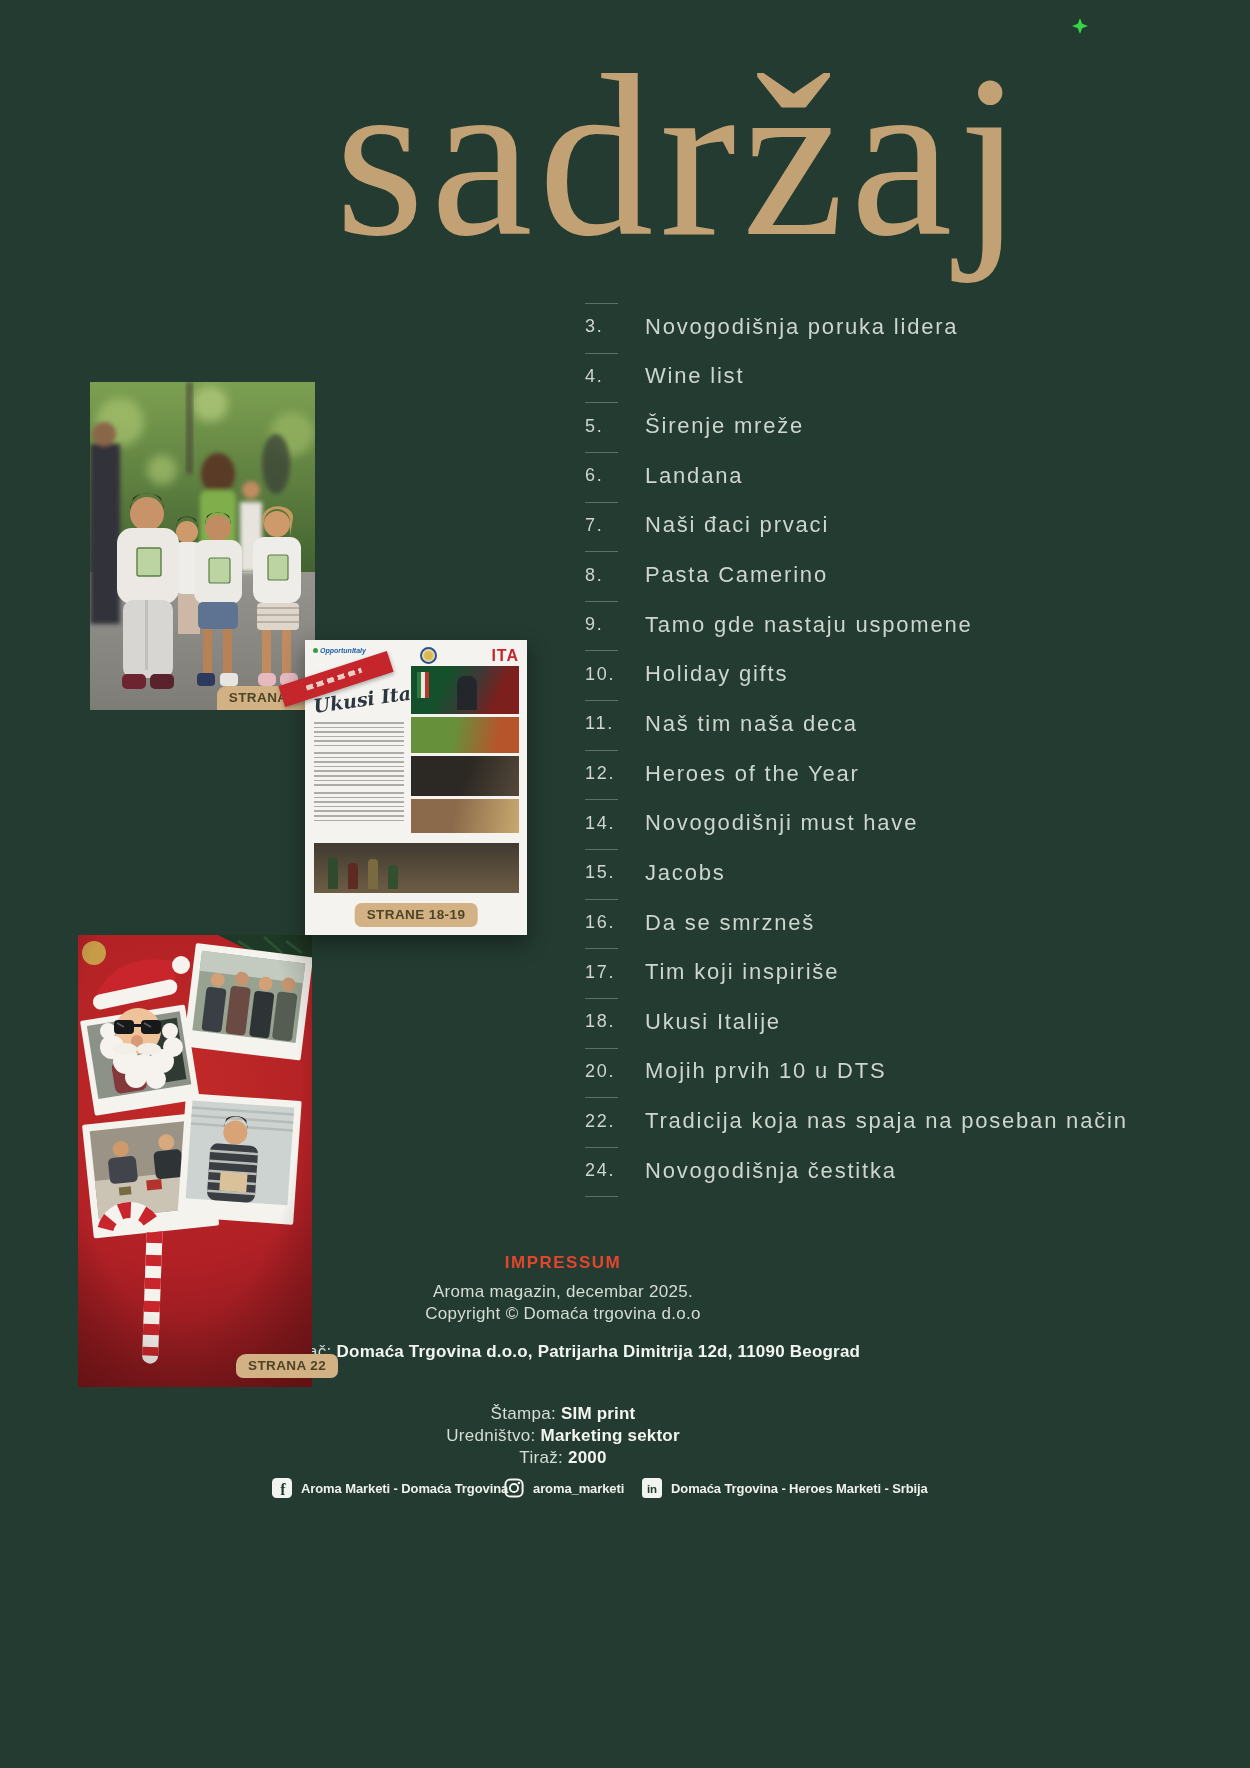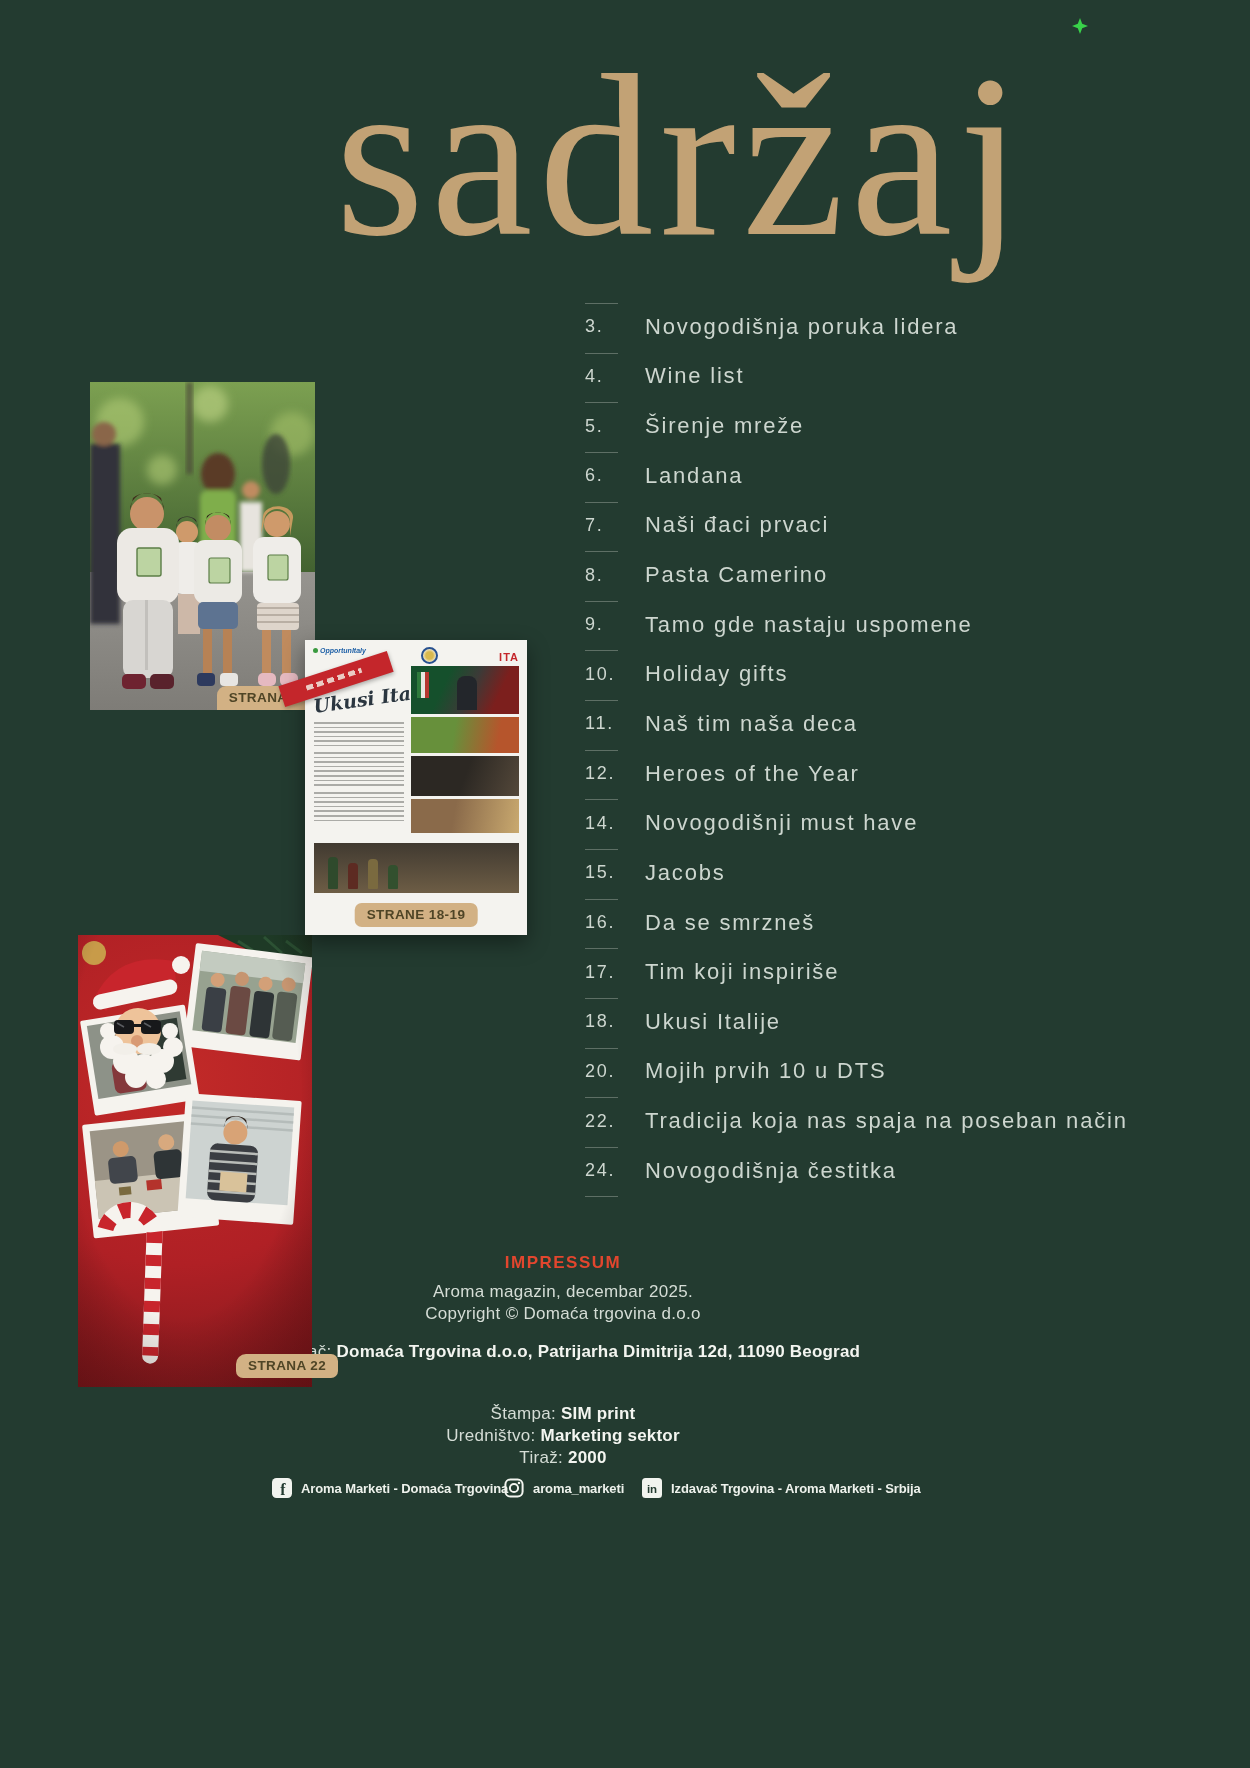--- a/index.html
+++ b/index.html
@@ -40,21 +40,21 @@
     transform:rotate(-18deg);box-shadow:0 2px 4px rgba(0,0,0,.3);}
   .pt-ribbon::after{content:"";position:absolute;left:26px;top:8px;width:58px;height:5px;
     background:repeating-linear-gradient(90deg,#f2e9df 0 7px,transparent 7px 11px);opacity:.85;}
   .pt-head{position:absolute;left:8px;top:7px;right:8px;display:flex;align-items:flex-start;
     justify-content:space-between;}
   .pt-logo{font-size:7px;font-weight:700;font-style:italic;color:#1d5fa6;display:flex;align-items:center;gap:2px;}
   .pt-logo i{width:5px;height:5px;border-radius:50%;background:#3a9a3f;display:inline-block;}
   .pt-emblem{width:13px;height:13px;border-radius:50%;border:2px solid #27508f;
     background:radial-gradient(circle,#d9b94f 40%,#f0e6c8 70%);}
   .pt-ita{text-align:right;}
-  .pt-ita b{color:#c4262b;font-size:11px;letter-spacing:1px;}
+  .pt-ita b{color:#c4262b;font-size:16px;letter-spacing:1px;}
   .pt-ita i{display:block;height:2px;width:26px;background:#9a9a96;margin-top:1px;}
   .pt-script{position:absolute;left:8px;top:46px;font-family:"DejaVu Serif",serif;font-style:italic;
     font-weight:700;font-size:19px;color:#2b3640;transform:rotate(-8deg);white-space:nowrap;}
   .pt-lines{position:absolute;left:9px;top:82px;width:90px;}
   .pt-lines div{background:repeating-linear-gradient(to bottom,#ababa7 0 1.6px,transparent 1.6px 4.6px);}
   .pt-lines div:nth-child(1){height:24px;margin-bottom:6px;}
   .pt-lines div:nth-child(2){height:34px;margin-bottom:6px;}
   .pt-lines div:nth-child(3){height:30px;}
   .pt-grid{position:absolute;left:106px;top:26px;right:8px;display:flex;flex-direction:column;gap:3px;}
   .pt-grid .t1{height:48px;background:linear-gradient(115deg,#15502c 32%,#3c3a37 55%,#7c1f1d 78%);position:relative;}
@@ -456,16 +456,16 @@
       <circle cx="10" cy="10" r="4.1" fill="none" stroke="#f2f4ef" stroke-width="2"></circle>
       <circle cx="15" cy="5" r="1.3" fill="#f2f4ef"></circle>
     </svg>
     <span class="soc-label">aroma_marketi</span>
   </div>
   <div class="soc-item soc-li">
     <svg width="20" height="20" viewBox="0 0 20 20">
       <rect width="20" height="20" rx="3.5" fill="#f2f4ef"></rect>
       <text x="10" y="15" font-family="Liberation Sans, sans-serif" font-size="11.5" font-weight="bold" fill="#233b30" text-anchor="middle">in</text>
     </svg>
-    <span class="soc-label">Izdavač Trgovina - Aroma Marketi - Srbija</span>
+    <span class="soc-label">Domaća Trgovina - Heroes Marketi - Srbija</span>
   </div>
 
 </div>
 
 </body></html>

